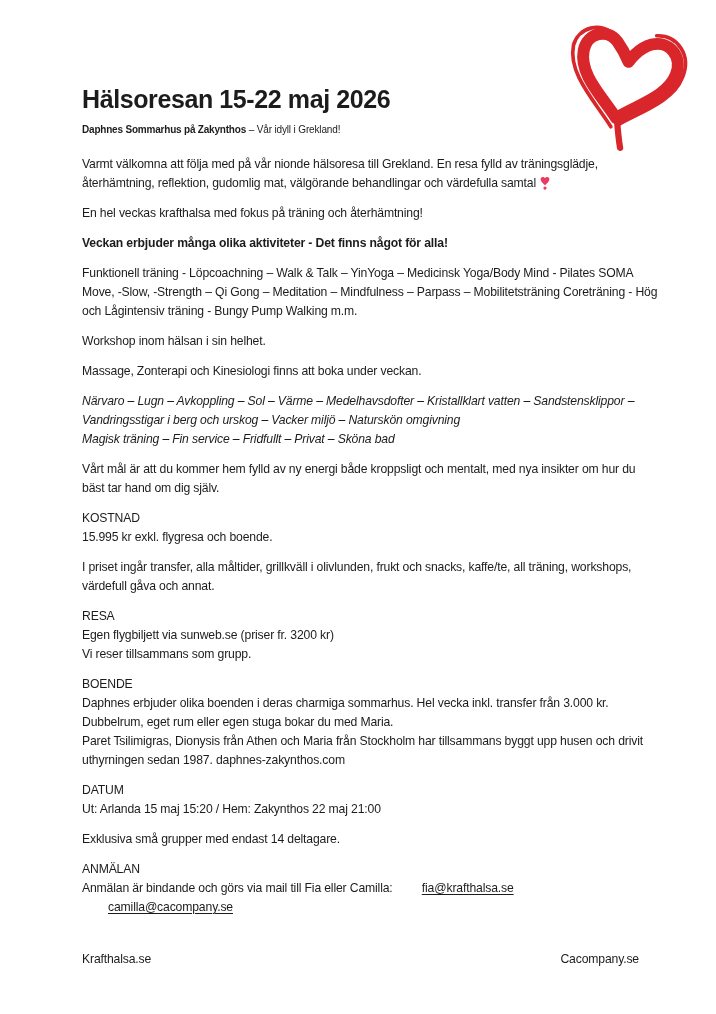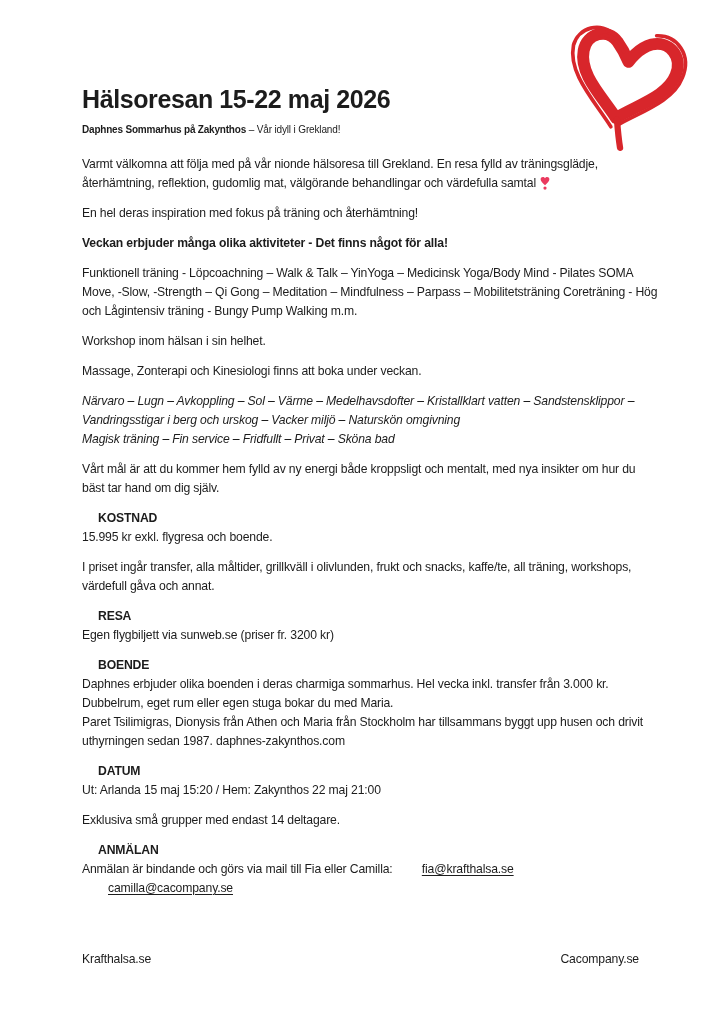--- a/index.html
+++ b/index.html
@@ -34,21 +34,21 @@
     font-weight: bold;
     letter-spacing: -0.4px;
     margin-bottom: 6px;
     white-space: nowrap;
   }
   .subtitle { font-size: 10px; margin-bottom: 16px; }
   .subtitle b { letter-spacing: -0.2px; }
   p.par, .sec { margin-bottom: 11px; }
   .bold { font-weight: bold; }
   .italic { font-style: italic; }
-  .heading { font-weight: bold; margin-left: 16px; }
+  .heading { font-weight: normal; }
   .email {
     color: inherit;
     text-decoration: underline;
     text-underline-offset: 2px;
     cursor: pointer;
     padding-left: 26px;
   }
   .heart-inline {
     display: inline-block;
     width: 12px;
@@ -92,21 +92,21 @@
       <span>– Vår idyll i Grekland!</span>
     </p>
 
     <p class="par">
       <span>Varmt välkomna att följa med på vår nionde hälsoresa till Grekland. En resa fylld av träningsglädje, återhämtning, reflektion, gudomlig mat, välgörande behandlingar och värdefulla samtal</span><span class="heart-inline"><svg viewBox="0 0 10 14" width="12" height="15">
             <path d="M5,3.1 C4.1,1.2 0.9,1.5 0.9,4 C0.9,5.9 3,7.6 5,9.5 C7,7.6 9.1,5.9 9.1,4 C9.1,1.5 5.9,1.2 5,3.1 Z" fill="#ea3a5f"></path>
             <circle cx="5" cy="12.2" r="1.5" fill="#ea3a5f"></circle>
           </svg></span>
     </p>
 
-    <p class="par">En hel deras inspiration med fokus på träning och återhämtning!</p>
+    <p class="par">En hel veckas krafthalsa med fokus på träning och återhämtning!</p>
 
     <p class="par bold">Veckan erbjuder många olika aktiviteter - Det finns något för alla!</p>
 
     <p class="par">Funktionell träning - Löpcoachning – Walk &amp; Talk – YinYoga – Medicinsk Yoga/Body Mind - Pilates SOMA Move, -Slow, -Strength – Qi Gong – Meditation – Mindfulness – Parpass – Mobilitetsträning Coreträning -  Hög och Lågintensiv träning - Bungy Pump Walking m.m.</p>
 
     <p class="par">Workshop inom hälsan i sin helhet.</p>
 
     <p class="par">Massage, Zonterapi och Kinesiologi finns att boka under veckan.</p>
 
     <div class="sec italic">
@@ -119,20 +119,21 @@
     <div class="sec">
       <div class="heading">KOSTNAD</div>
       <div>15.995 kr exkl. flygresa och boende.</div>
     </div>
 
     <p class="par">I priset ingår transfer, alla måltider, grillkväll i olivlunden, frukt och snacks, kaffe/te, all träning, workshops, värdefull gåva och annat.</p>
 
     <div class="sec">
       <div class="heading">RESA</div>
       <div>Egen flygbiljett via sunweb.se (priser fr. 3200 kr)</div>
+      <div>Vi reser tillsammans som grupp.</div>
     </div>
 
     <div class="sec">
       <div class="heading">BOENDE</div>
       <div>Daphnes erbjuder olika boenden i deras charmiga sommarhus. Hel vecka inkl. transfer från 3.000 kr.</div>
       <div>Dubbelrum, eget rum eller egen stuga bokar du med Maria.</div>
       <div>Paret Tsilimigras, Dionysis från Athen och Maria från Stockholm har tillsammans byggt upp husen och drivit uthyrningen sedan 1987. daphnes-zakynthos.com</div>
     </div>
 
     <div class="sec">

